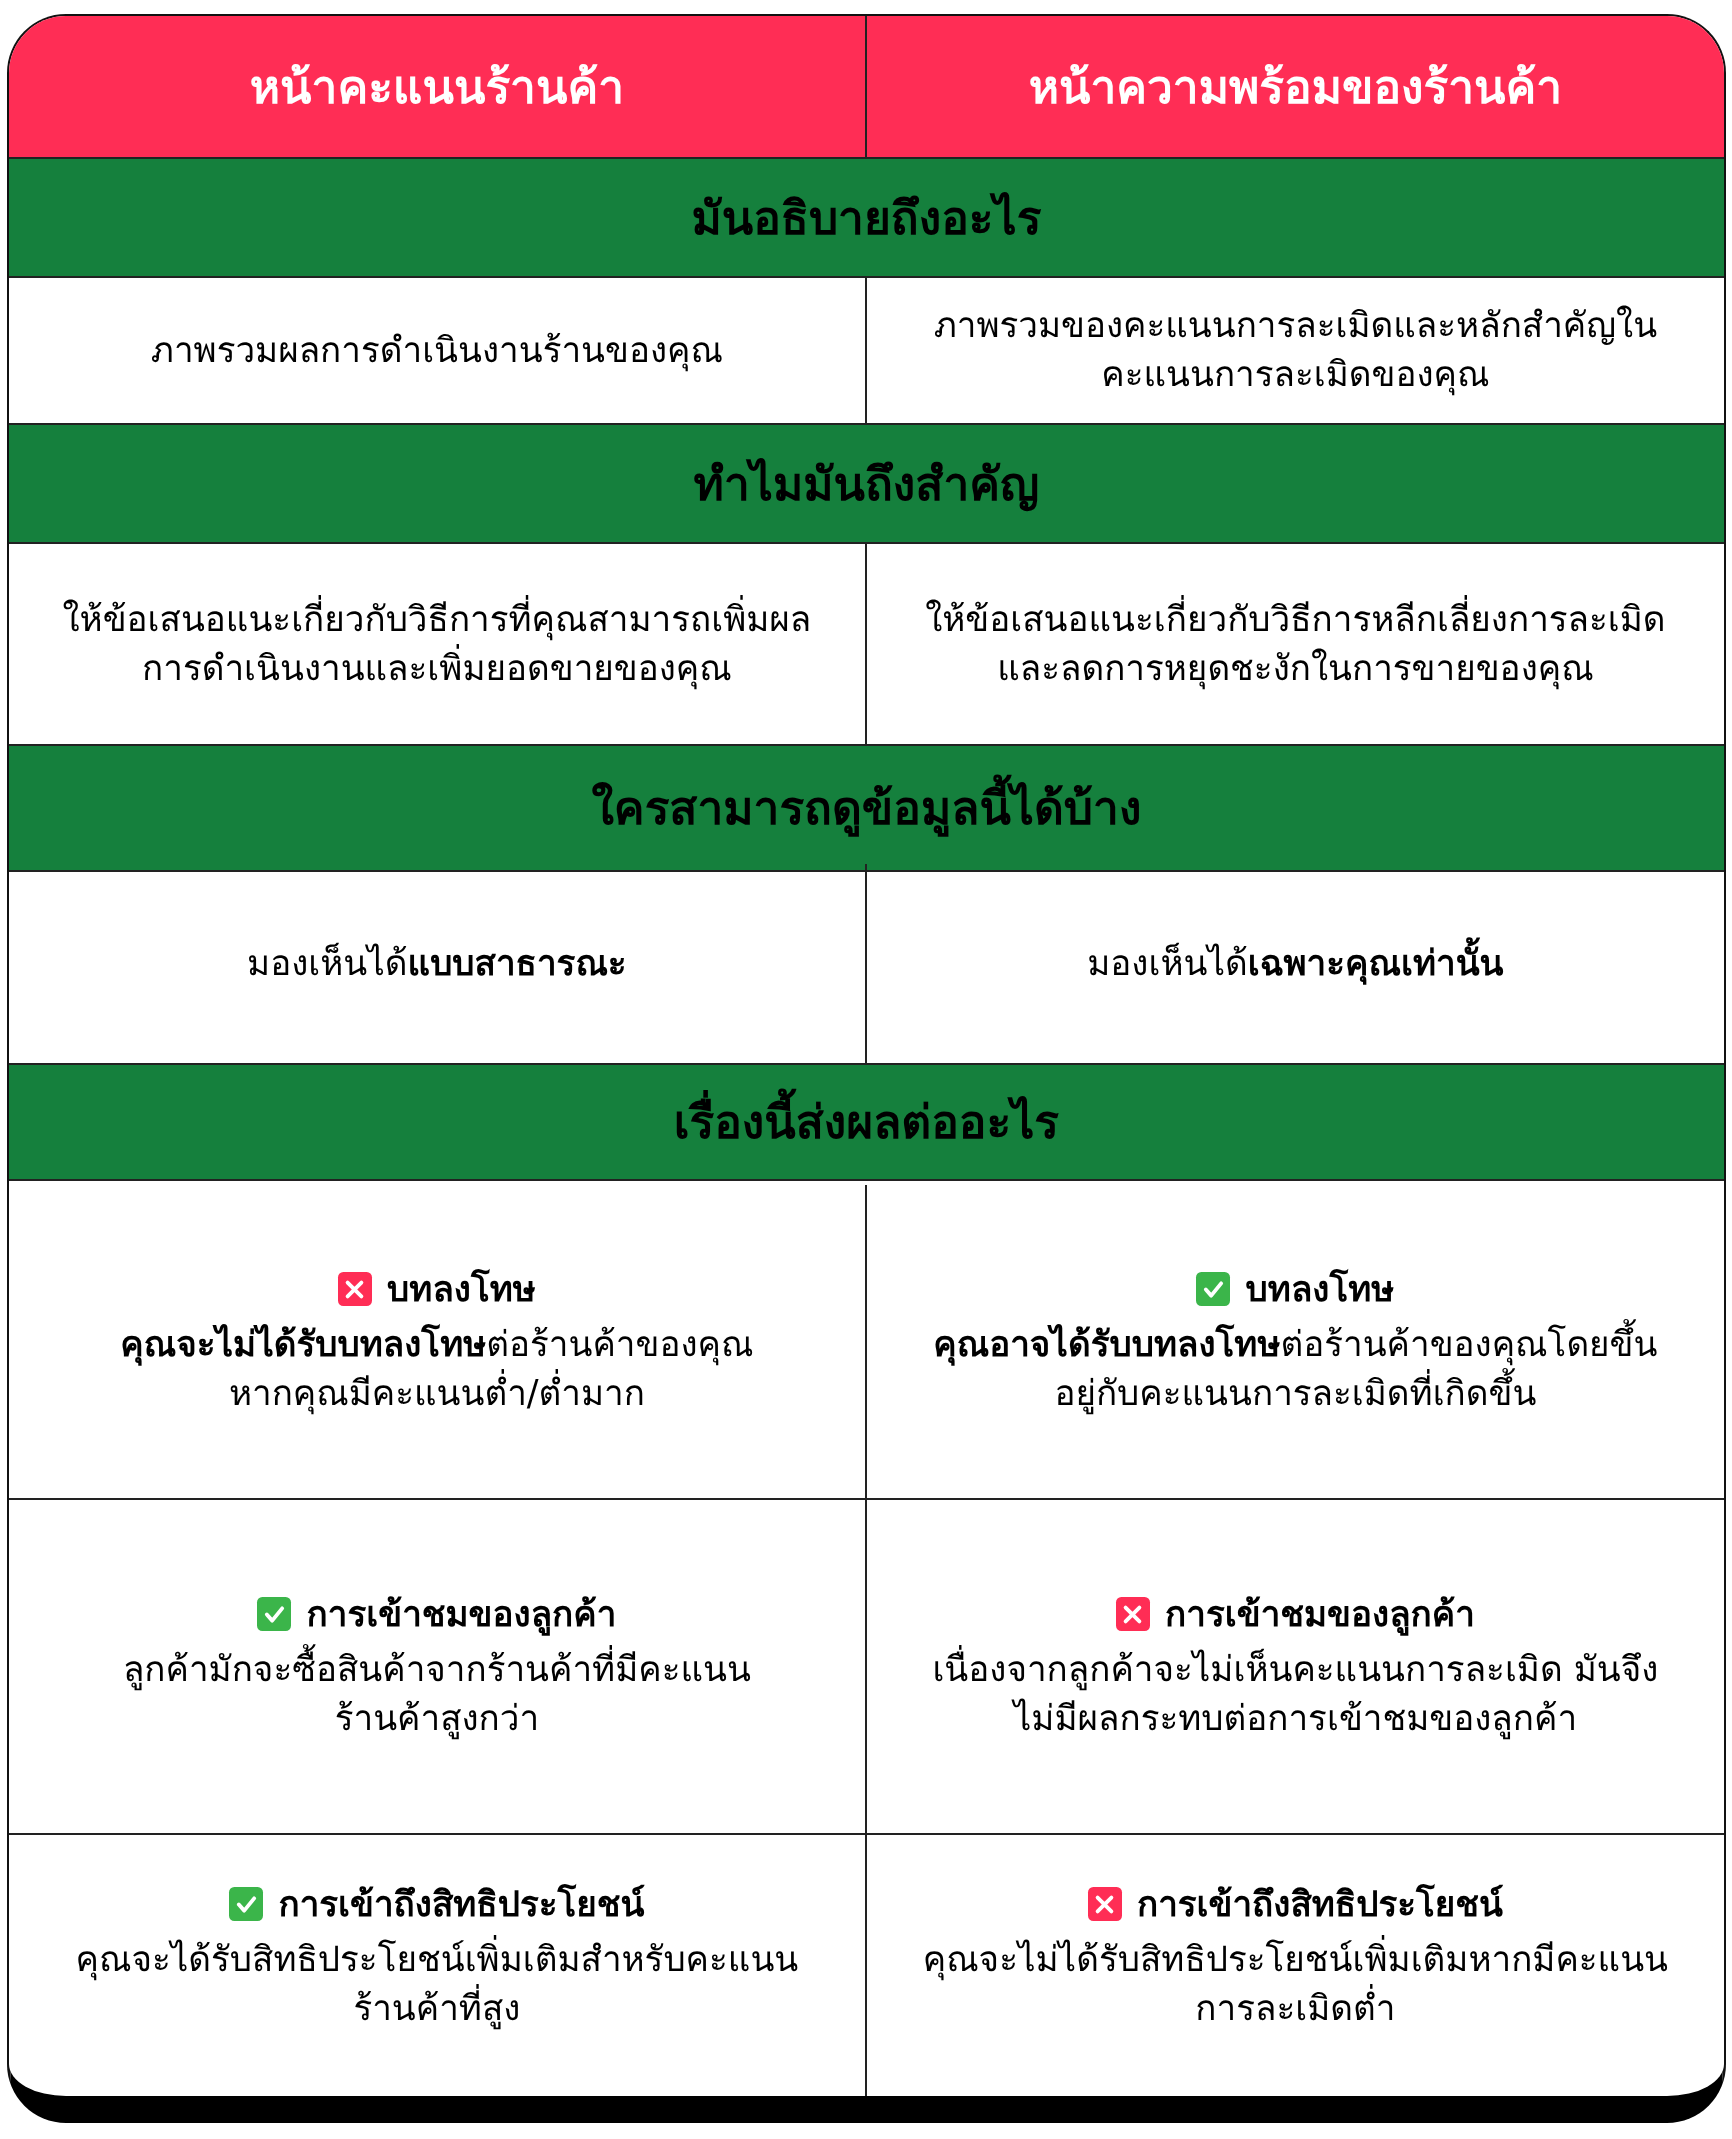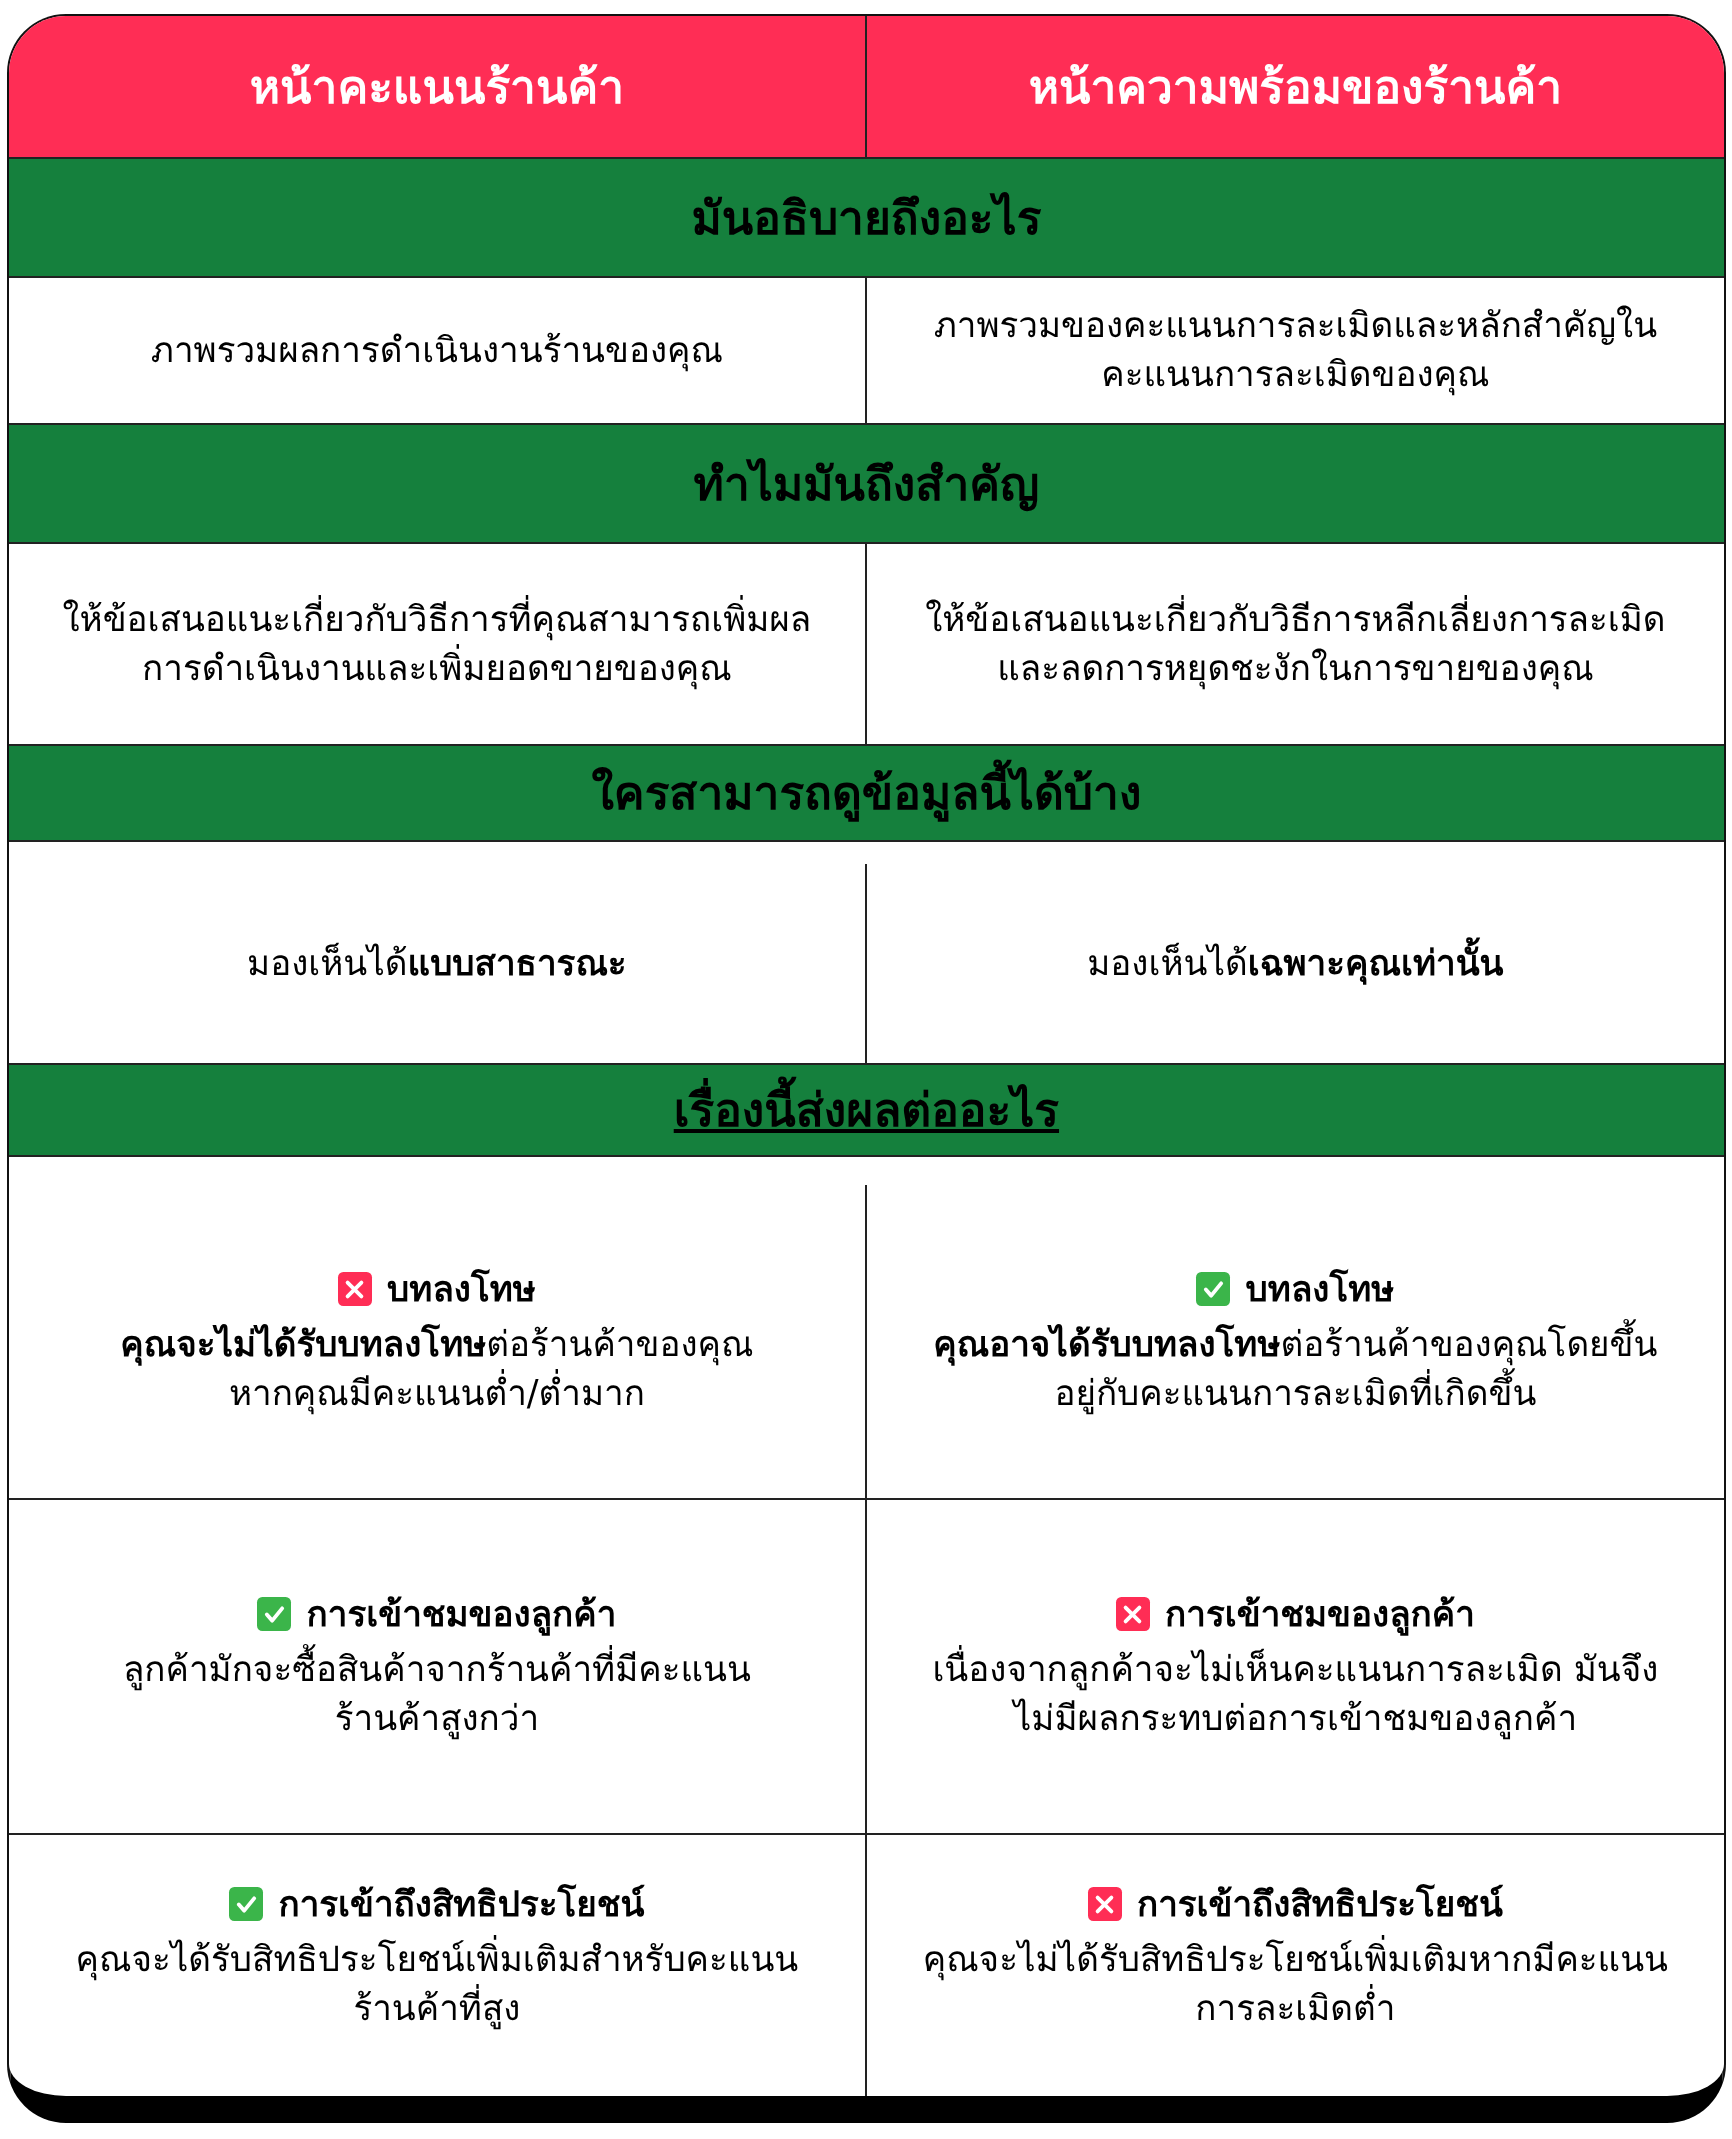--- a/index.html
+++ b/index.html
@@ -54,33 +54,33 @@
   </div>
   <div class="row" style="top:528px;height:202px;">
     <div class="cell left body-text">
         <span style="max-width:792px;display:block;">ให้ข้อเสนอแนะเกี่ยวกับวิธีการที่คุณสามารถเพิ่มผล การดำเนินงานและเพิ่มยอดขายของคุณ</span>
       </div>
     <div class="cell right body-text">
         <span style="max-width:762px;display:block;">ให้ข้อเสนอแนะเกี่ยวกับวิธีการหลีกเลี่ยงการละเมิด และลดการหยุดชะงักในการขายของคุณ</span>
       </div>
   </div>
 
-  <div class="row sec" style="top:730px;height:96px;">
+  <div class="row sec" style="top:730px;height:126px;">
     <span>ใครสามารถดูข้อมูลนี้ได้บ้าง</span>
   </div>
   <div class="row" style="top:848px;height:201px;">
     <div class="cell left body-text">
       <span><span>มองเห็นได้</span><b>แบบสาธารณะ</b></span>
     </div>
     <div class="cell right body-text">
       <span><span>มองเห็นได้</span><b>เฉพาะคุณเท่านั้น</b></span>
     </div>
   </div>
 
-  <div class="row sec" style="top:1049px;height:92px;text-decoration:underline;">
+  <div class="row sec" style="top:1049px;height:116px;">
     <span>เรื่องนี้ส่งผลต่ออะไร</span>
   </div>
 
   <div class="row" style="top:1169px;height:315px;">
     <div class="cell left body-text">
       <div class="item-title">
         <span class="badge no">
             <svg width="23" height="23" viewBox="0 0 30 30">
               <path d="M6 6 L24 24 M24 6 L6 24" stroke="#fff" stroke-width="5" stroke-linecap="round"></path>
             </svg>

